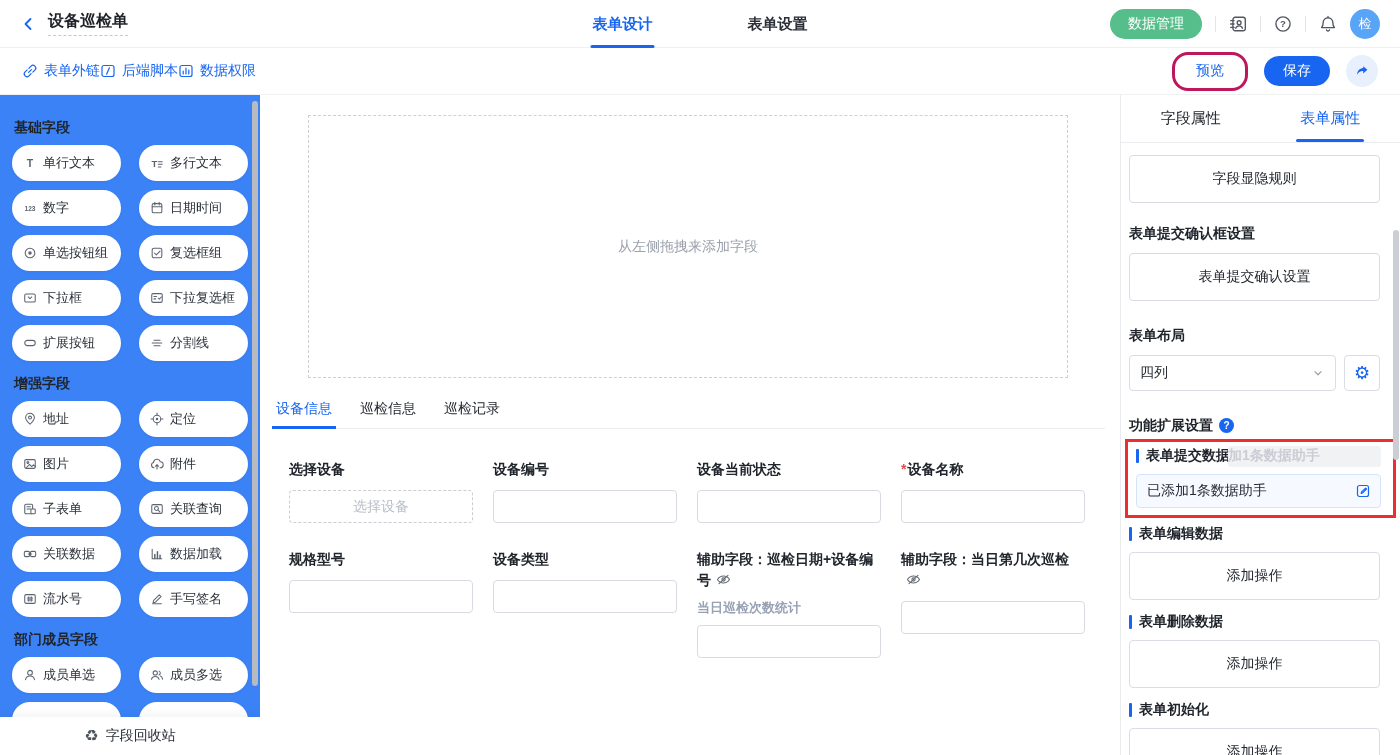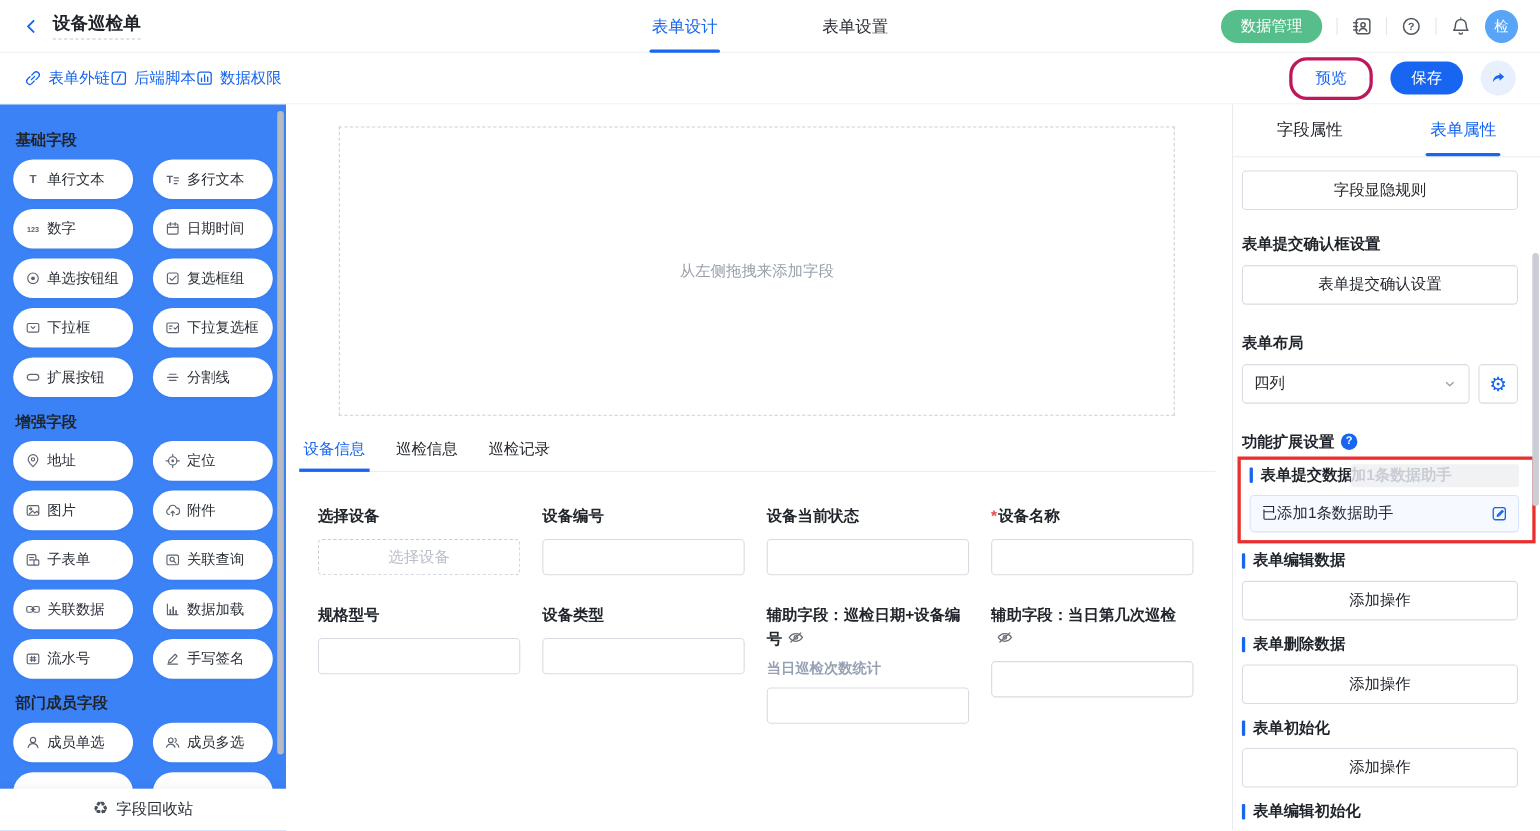--- a/index.html
+++ b/index.html
@@ -6,21 +6,21 @@
   html,body { width:1400px; height:755px; overflow:hidden; background:#fff;
     font-family:"Liberation Sans","DejaVu Sans",sans-serif; color:#21252c; }
   .icon { width:14px; height:14px; flex:none; }
   .i16 { width:16px; height:16px; } .i18 { width:18px; height:18px; }
 
   
   .header { height:48px; display:flex; align-items:stretch; padding:0 20px; border-bottom:1px solid #eef0f2; position:relative; background:#fff; }
   .header-left { display:flex; align-items:center; gap:12px; }
   .back-btn { display:flex; align-items:center; color:#1765f0; cursor:pointer; }
   .form-title { font-size:16px; font-weight:700; color:#1f2329; border-bottom:1px dashed #c4c8ce; padding-bottom:3px; }
-  .header-tabs { position:absolute; left:50%; transform:translateX(-50%); display:flex; gap:91px; height:48px; }
+  .header-tabs { position:absolute; left:50%; transform:translateX(-50%); display:flex; gap:91px; height:48px;font-weight:bold; }
   .h-tab { display:flex; align-items:center; font-size:15px; color:#2a2f37; position:relative; cursor:pointer; padding:0 2px; }
   .h-tab.active { color:#1765f0; }
   .h-tab.active::after { content:''; position:absolute; left:0; right:0; bottom:0; height:3px; background:#1765f0; border-radius:2px; }
   .header-right { margin-left:auto; display:flex; align-items:center; gap:13px; }
   .pill-green { height:30px; padding:0 18px; border:none; border-radius:16px; background:#56be8a; color:#fff; font-size:14px; cursor:pointer; }
   .vdiv { width:1px; height:16px; background:#e3e5e9; }
   .hicon { color:#51565e; display:flex; align-items:center; cursor:pointer; background:none; border:none; }
   .avatar { width:30px; height:30px; border-radius:50%; background:#58a4f7; color:#fff; font-size:13px; display:flex; align-items:center; justify-content:center; cursor:pointer; border:none; }
 
   
@@ -61,21 +61,21 @@
   .control { height:33px; border:1px solid #d8dbe1; border-radius:4px; background:#fff; }
   .picker { border-style:dashed; border-color:#c9cdd4; display:flex; align-items:center; justify-content:center; color:#b9bfc8; font-size:14px; cursor:pointer; }
 
   
   .props { width:280px; border-left:1px solid #e9ebee; position:relative; overflow:hidden; background:#fff; }
   .p-tabs { height:48px; display:flex; border-bottom:1px solid #ebedf0; }
   .p-tab { flex:1; display:flex; align-items:center; justify-content:center; font-size:15px; color:#23272e; position:relative; cursor:pointer; }
   .p-tab.active { color:#1765f0; }
   .p-tab.active::after { content:''; position:absolute; bottom:0; left:50%; transform:translateX(-50%); width:68px; height:3px; background:#1765f0; border-radius:2px; }
   .p-body { padding:12px 20px 0 8px; }
-  .p-btn { display:block; width:100%; height:36px; background:#fff; border:1px solid #d9dce2; border-radius:4px; font-size:14px; color:#23272e; cursor:pointer; font-family:inherit; }
+  .p-btn { display:block; width:100%; height:48px; background:#fff; border:1px solid #d9dce2; border-radius:4px; font-size:14px; color:#23272e; cursor:pointer; font-family:inherit; }
   .p-sec-title { font-size:14px; font-weight:700; color:#1f242b; margin:20px 0 10px; line-height:20px; }
   .p-sec-title.mt24 { margin-top:24px; }
   .layout-row { display:flex; gap:8px; }
   .p-select { flex:1; height:36px; border:1px solid #d9dce2; border-radius:4px; display:flex; align-items:center; justify-content:space-between; padding:0 10px; font-size:14px; color:#23272e; cursor:pointer; background:#fff; }
   .p-select .icon { color:#9aa0a8; }
   .gear-btn { width:36px; height:36px; border:1px solid #d9dce2; border-radius:4px; background:#fff; display:flex; align-items:center; justify-content:center; color:#1765f0; font-size:18px; cursor:pointer; }
   .ext-title-row { display:flex; align-items:center; gap:6px; margin-top:24px; }
   .ext-title-row .p-sec-title { margin:0; }
   .qbadge { width:15px; height:15px; border-radius:50%; background:#1765f0; color:#fff; font-size:10px; font-weight:700; display:flex; align-items:center; justify-content:center; }
   .red-box { border:3px solid #ea302e; margin:4px -16px 6px -4px; padding:4px 12px 7px 8px; }

